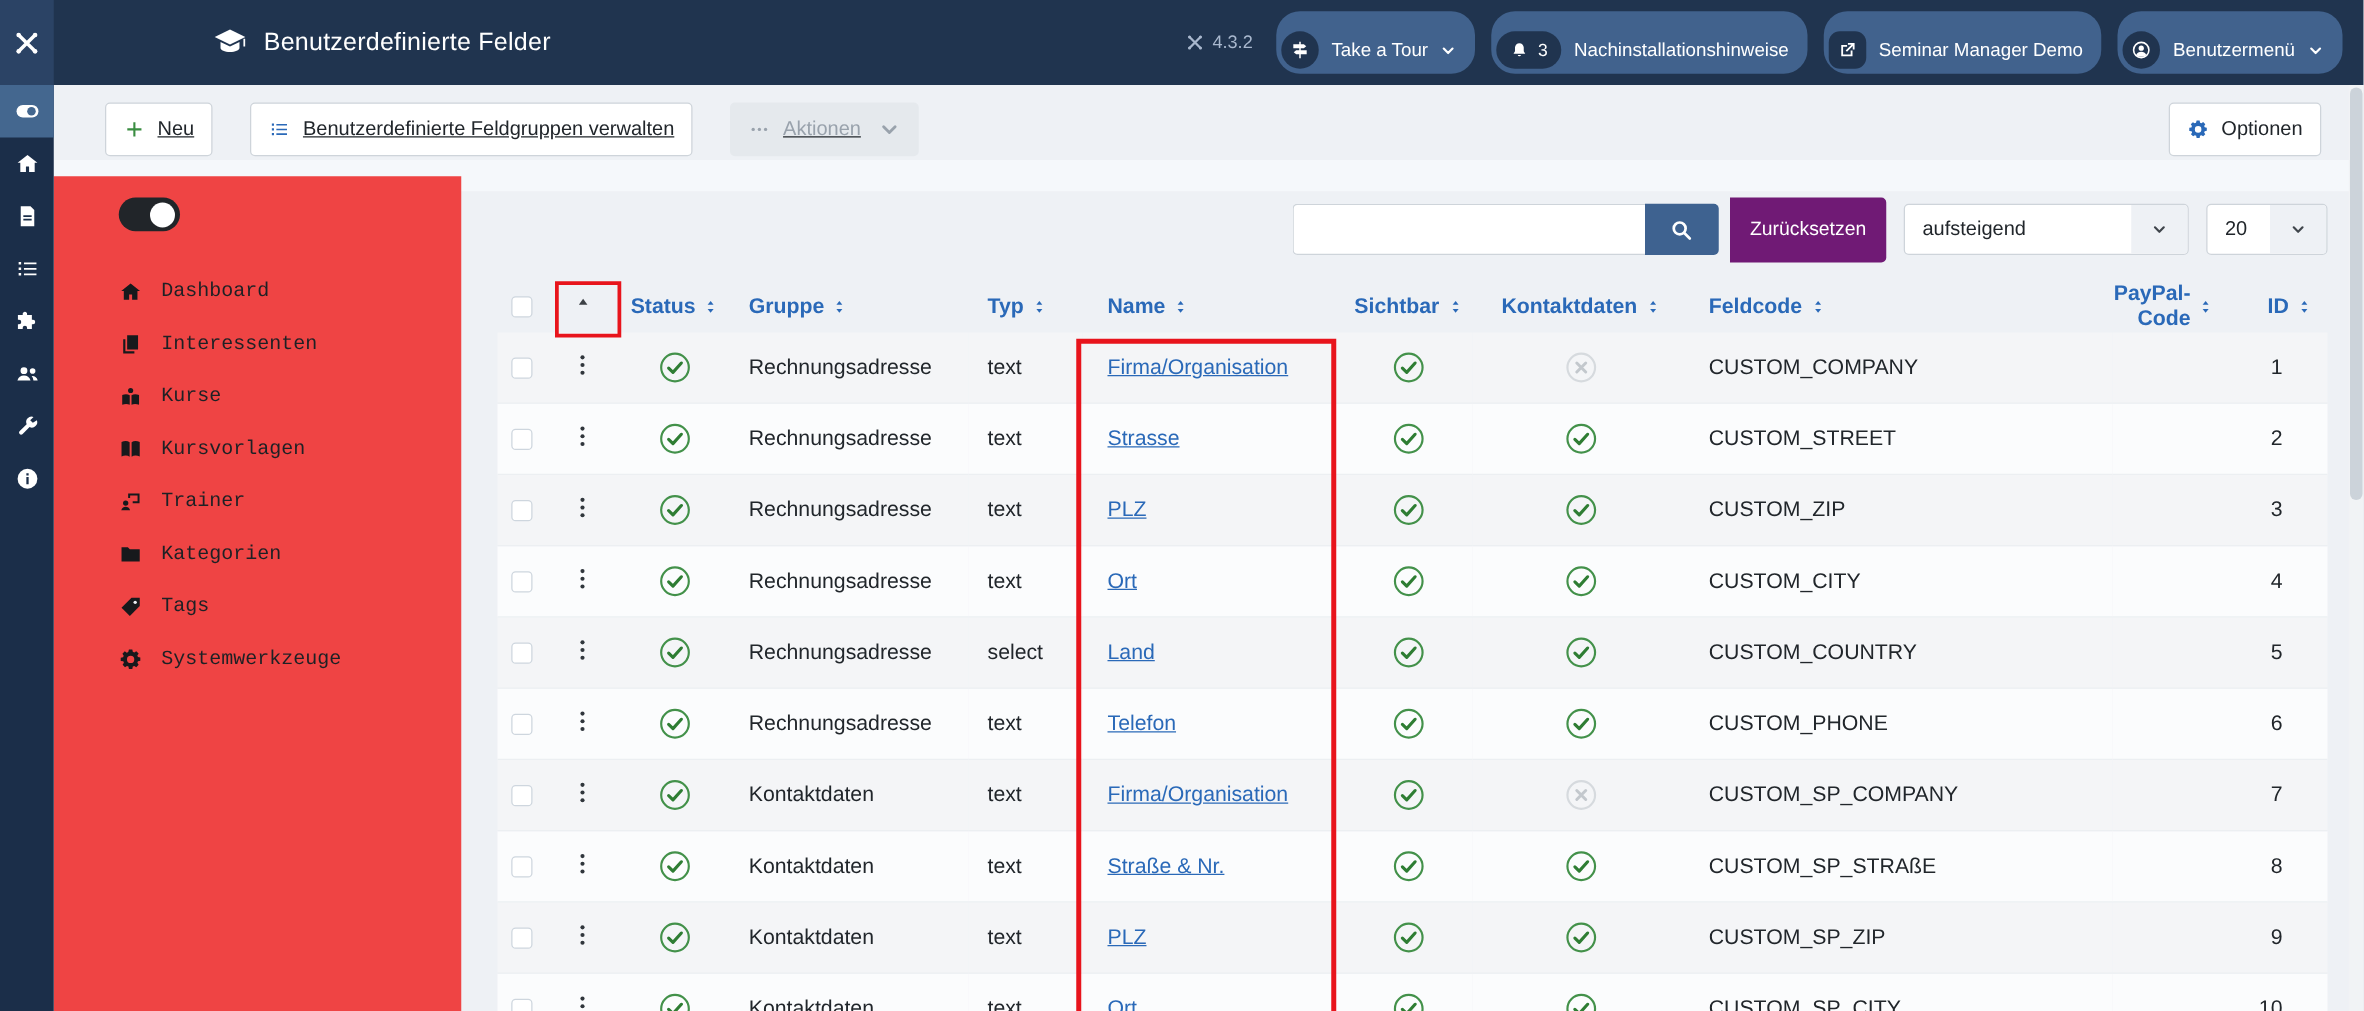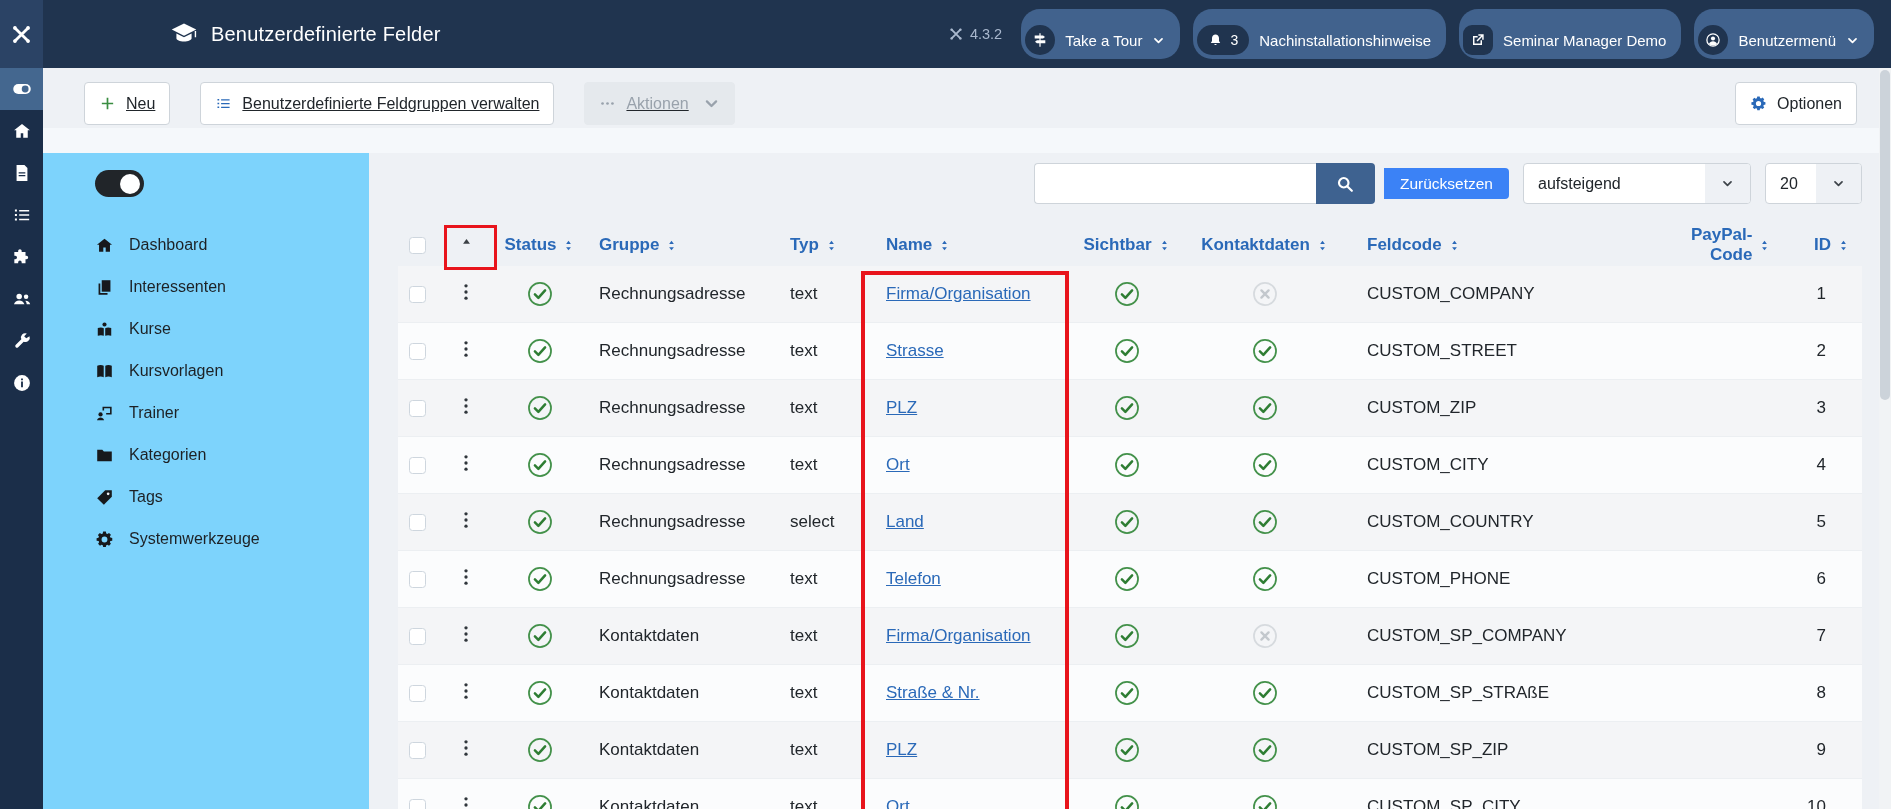--- a/index.html
+++ b/index.html
@@ -33,21 +33,21 @@
   .chev{width:13px;height:13px;color:#fff;}
 
   
   .rail{position:absolute;left:0;top:68px;bottom:0;width:43px;background:#1b2e49;z-index:4;}
   .rail-item{height:42px;display:flex;align-items:center;justify-content:center;color:#fff;cursor:pointer;}
   .rail-item .icn{width:20px;height:20px;}
   .rail-item.active{background:#44678f;}
 
   
   .strip{position:absolute;left:43px;right:0;top:128px;height:25px;background:#f5f8fb;}
-  .sidebar{position:absolute;left:43px;top:153px;bottom:0;width:326px;background:#7dd3fc;z-index:1;}
+  .sidebar{position:absolute;left:43px;top:141px;bottom:0;width:326px;background:#ef4444;z-index:1;font-family:Liberation Mono, monospace;}
   .toggle{position:relative;margin:17px 0 0 52px;width:49px;height:27px;background:#212529;
           border-radius:14px;cursor:pointer;}
   .knob{position:absolute;top:3.5px;right:4px;width:20px;height:20px;border-radius:50%;background:#fff;}
   .menu{margin-top:27px;}
   .menu-item{height:42px;display:flex;align-items:center;gap:15px;padding-left:52px;
              font-size:16px;cursor:pointer;color:#1d2125;}
   .menu-item .icn{width:19px;height:19px;color:#17191c;}
 
   
   .toolbar{position:absolute;left:84px;top:82px;display:flex;gap:30px;z-index:2;text-decoration:underline;}
@@ -67,21 +67,21 @@
   .search-input{width:282px;height:41px;box-sizing:border-box;border:1px solid #ced4da;border-right:none;
        border-radius:4px 0 0 4px;padding:0 13px;font-size:16px;font-family:inherit;background:#fff;
        outline:none;color:#21262b;}
   .search-btn{width:59px;height:41px;border:none;background:#3e6290;border-radius:0 4px 4px 0;
        display:flex;align-items:center;justify-content:center;cursor:pointer;}
   .srch{width:20px;height:20px;color:#fff;}
   .fgap{width:9px;flex:0 0 auto;} .mgap{width:14px;flex:0 0 auto;}
   .filter-btn{height:41px;border:none;background:#3e6290;color:#fff;border-radius:4px 0 0 4px;
        display:flex;align-items:center;gap:8px;padding:0 15px;font-size:15.5px;font-family:inherit;cursor:pointer;}
   .chevw{width:12px;height:12px;color:#fff;}
-  .reset-btn{height:31px;border:none;background:#3b82f6;color:#fff;border-radius:0 4px 4px 0;
+  .reset-btn{height:52px;border:none;background:#701a75;color:#fff;border-radius:0 4px 4px 0;
        padding:0 16px;font-size:15.5px;font-family:inherit;cursor:pointer;}
   .select{height:41px;box-sizing:border-box;background:#fff;border:1px solid #ced4da;border-radius:4px;
        display:flex;align-items:center;cursor:pointer;overflow:hidden;}
   .select .txt{padding:0 14px;font-size:16px;color:#21262b;}
   .sort-select .txt{width:153px;}
   .size-select .txt{width:26px;padding:0 10px 0 14px;}
   .caret{width:45px;align-self:stretch;background:#eef1f5;display:flex;align-items:center;justify-content:center;}
   .chevd{width:13px;height:13px;color:#3f454b;}
 
   

